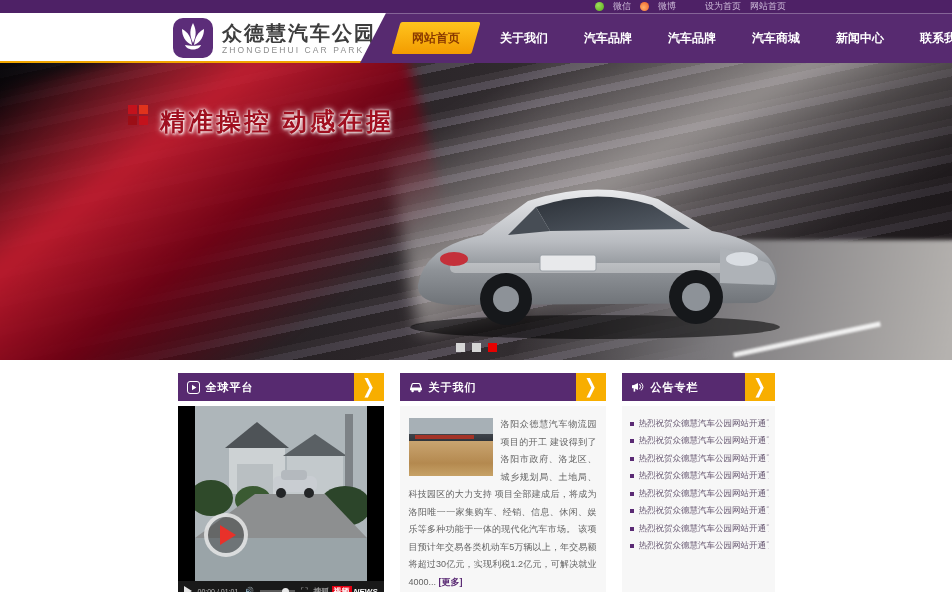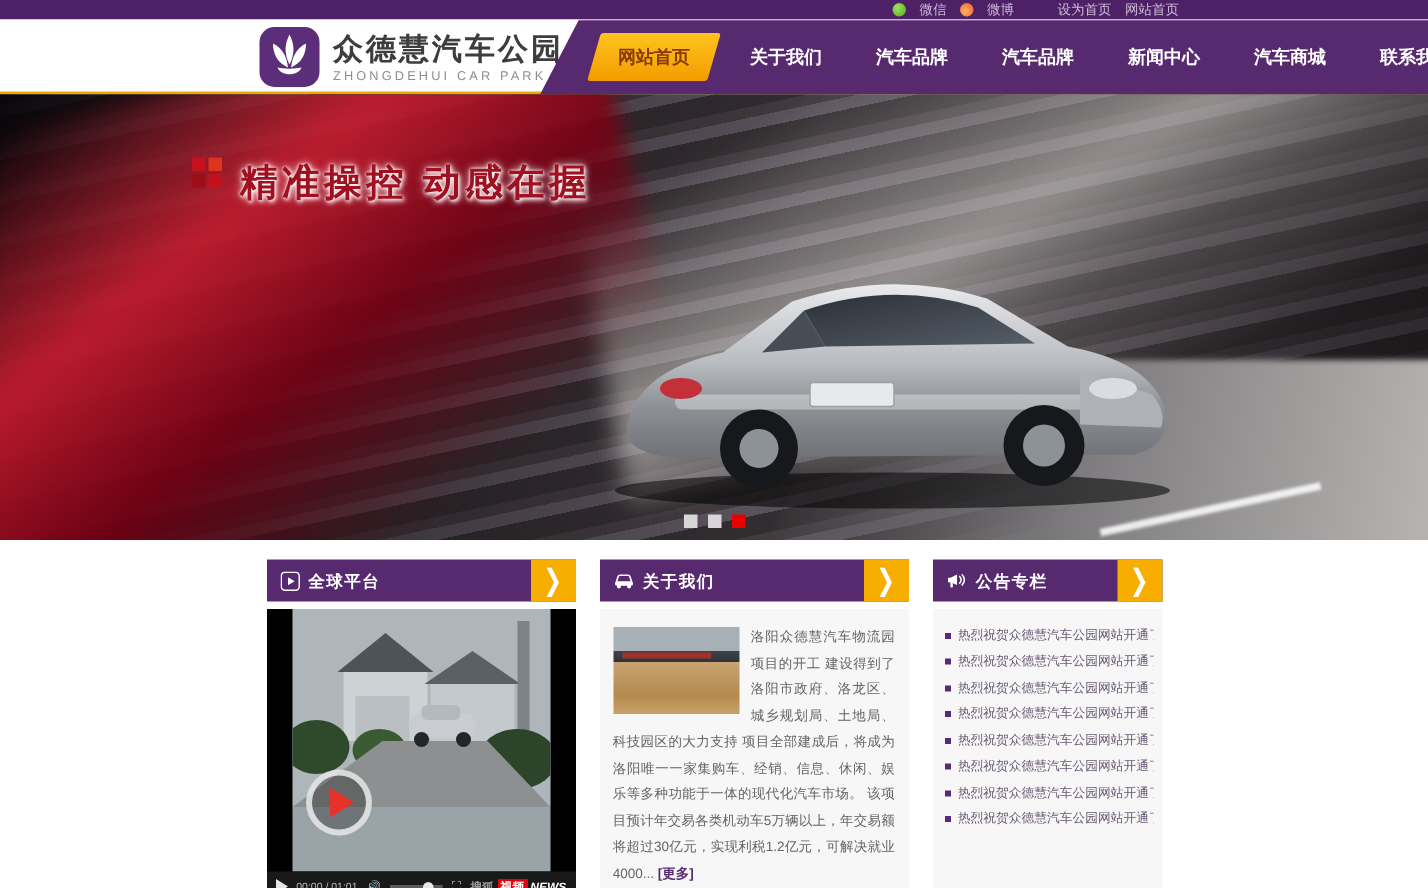--- a/index.html
+++ b/index.html
@@ -140,22 +140,22 @@
         <div class="en">ZHONGDEHUI CAR PARK</div>
       </div>
     </div>
 
     <div class="nav-poly">
       <div class="nav">
         <div class="nav-item active"><span class="unskew">网站首页</span></div>
         <div class="nav-item">关于我们</div>
         <div class="nav-item">汽车品牌</div>
         <div class="nav-item">汽车品牌</div>
+        <div class="nav-item">汽车商城</div>
         <div class="nav-item">新闻中心</div>
-        <div class="nav-item">汽车商城</div>
         <div class="nav-item">联系我们</div>
       </div>
     </div>
   </div>
 
   <div class="banner">
     <div class="streak-red"></div>
     <div class="streak-light"></div>
     <div class="road"></div>
     <div class="lane"></div>

